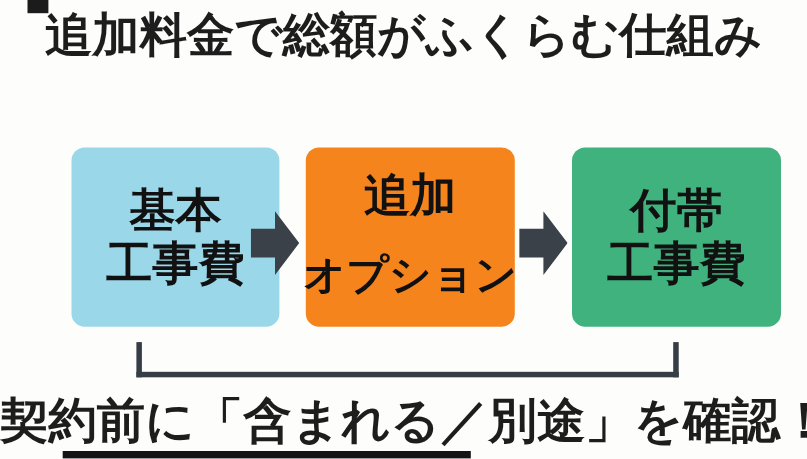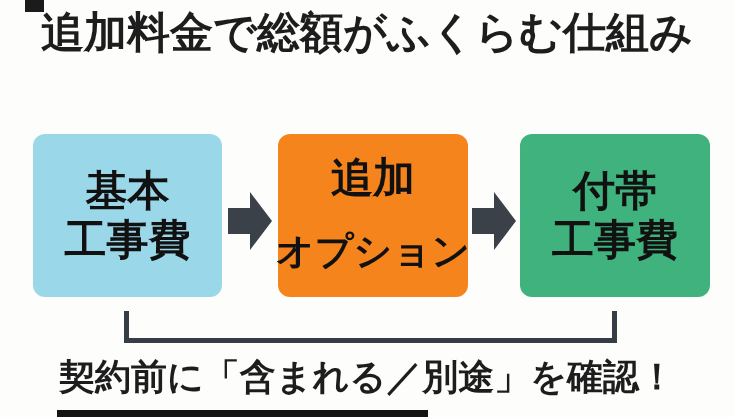--- a/index.html
+++ b/index.html
@@ -90,37 +90,37 @@
     border-left: 5px solid #363d45;
     border-right: 5px solid #363d45;
     border-bottom: 5px solid #363d45;
   }
   .footnote {
     position: absolute;
     left: 0;
     top: 354px;
     width: 100%;
     text-align: center;
-    font-size: 36px;
+    font-size: 44px;
     line-height: 1.3;
     font-weight: bold;
     color: #1d1d1d;
     white-space: nowrap;
   }
 </style>
 </head>
 <body>
 
 <div class="canvas">
 
   <div class="artifact-top-left"></div>
 
   <h1 class="title">追加料金で総額がふくらむ仕組み</h1>
 
-  <div class="flow-box pos-0" style="background: rgb(154, 215, 233);">
+  <div class="flow-box pos-0" style="background: rgb(154, 215, 233); margin-left: 32px;">
     <span class="box-line">基本</span>
     <span class="box-line">工事費</span>
   </div>
 
   <svg class="flow-arrow pos-a" viewBox="0 0 44 58">
     <polygon points="0,16 22,16 22,0 44,29 22,58 22,42 0,42" fill="#3a4149"></polygon>
   </svg>
 
   <div class="flow-box pos-1" style="background: rgb(245, 132, 29);">
     <span class="box-line">追加</span>

